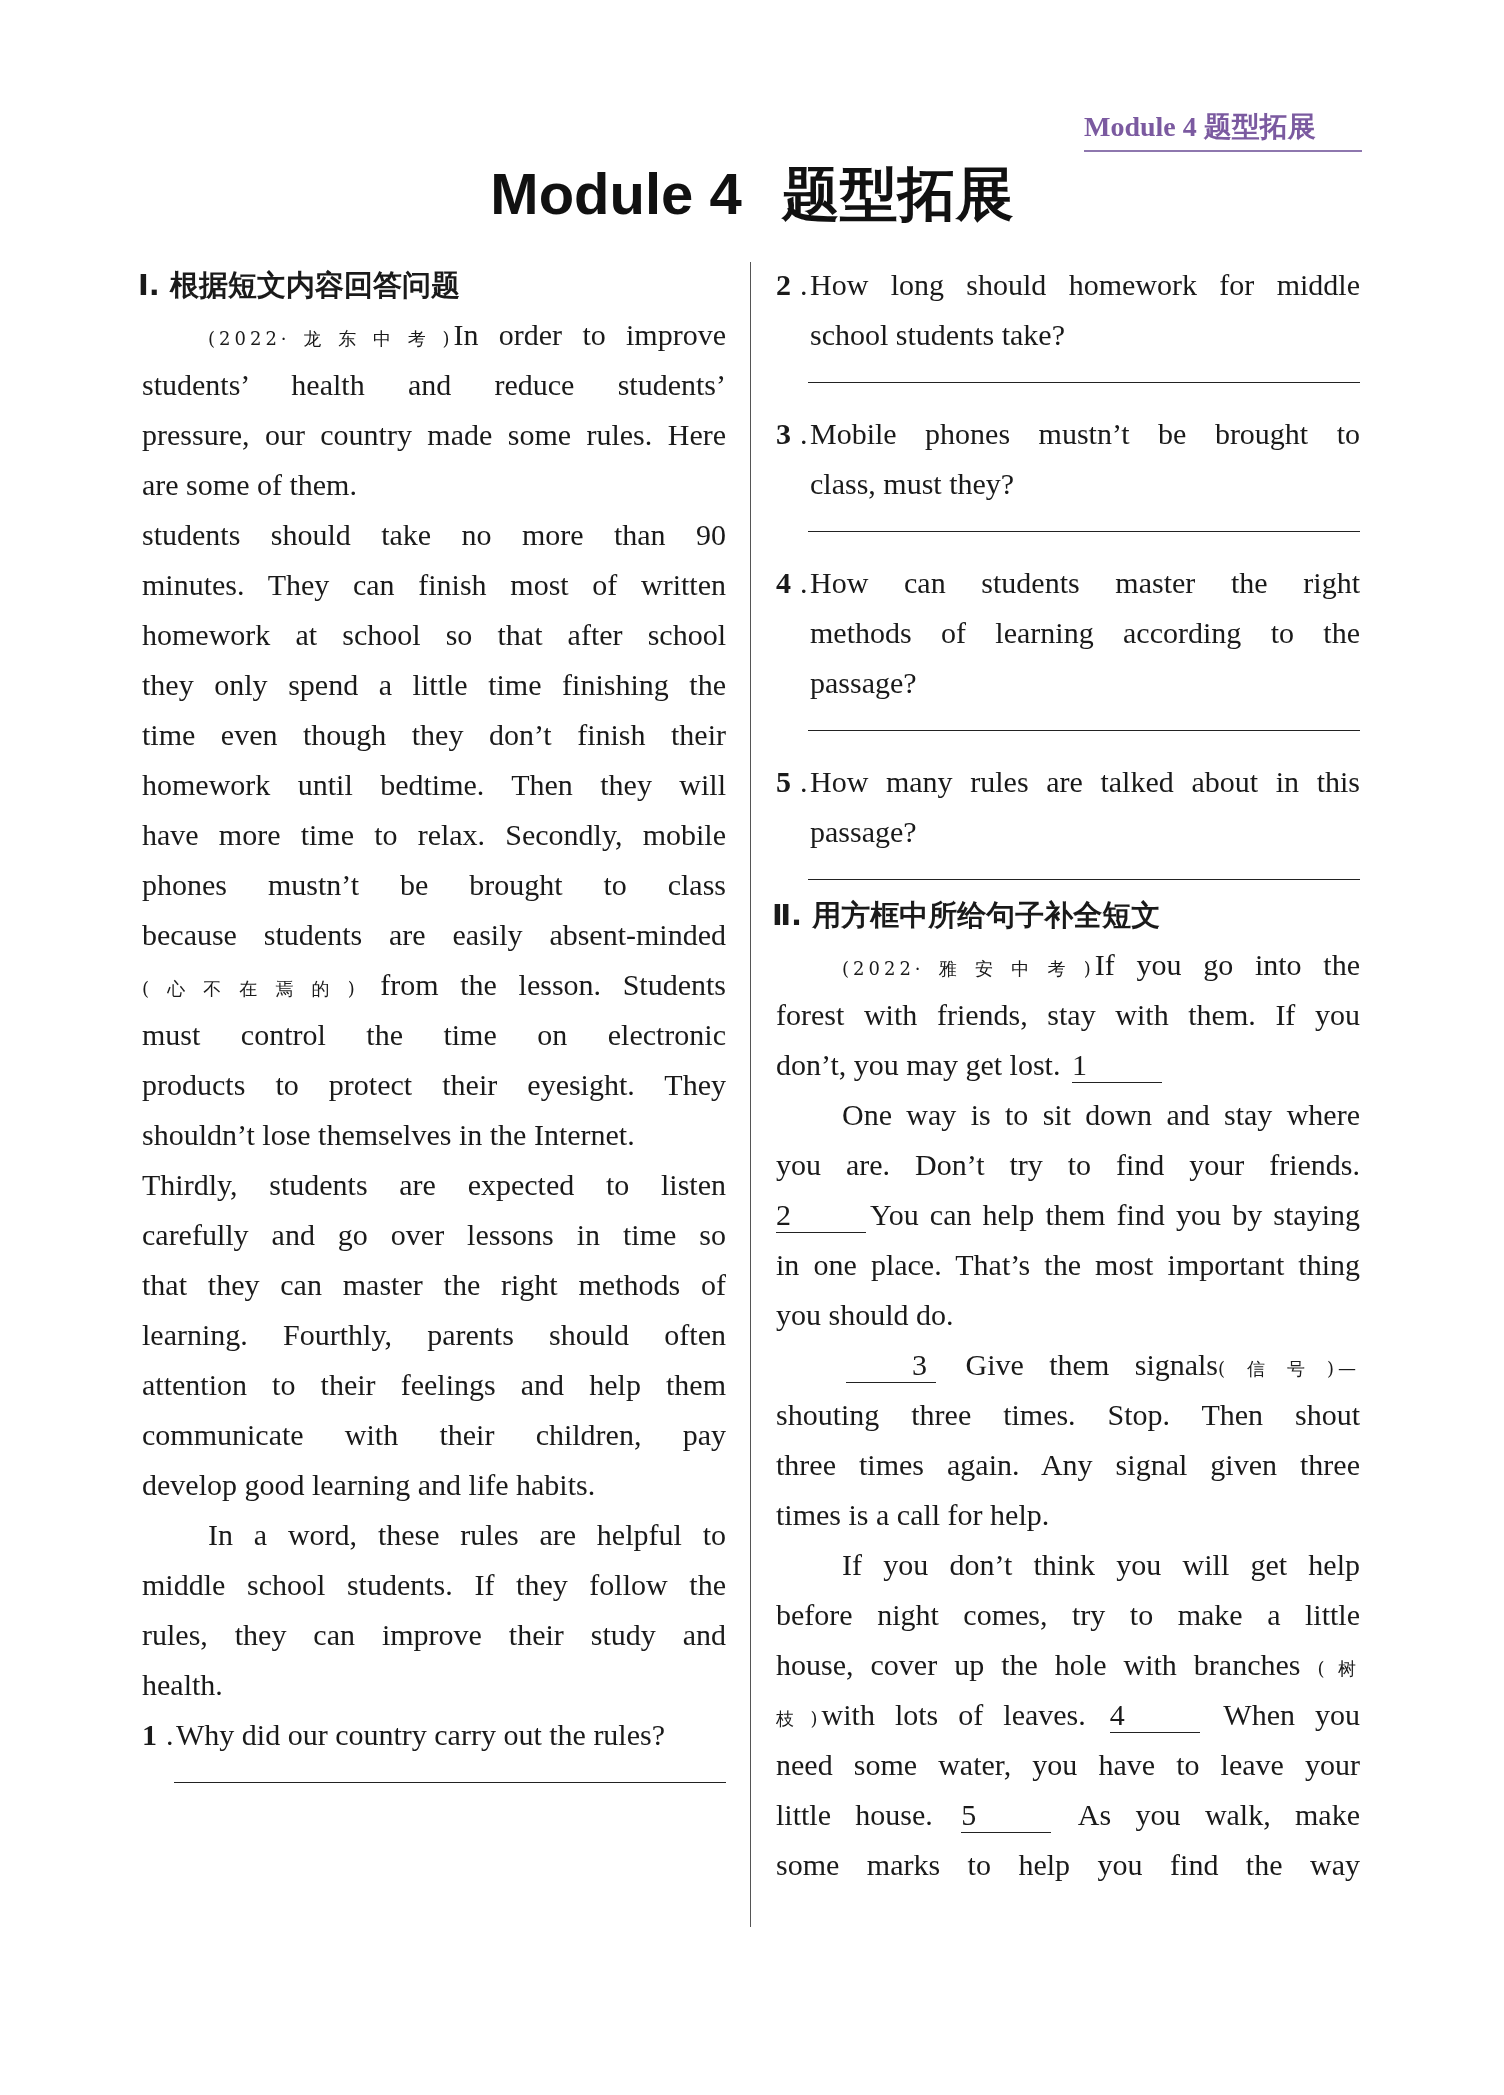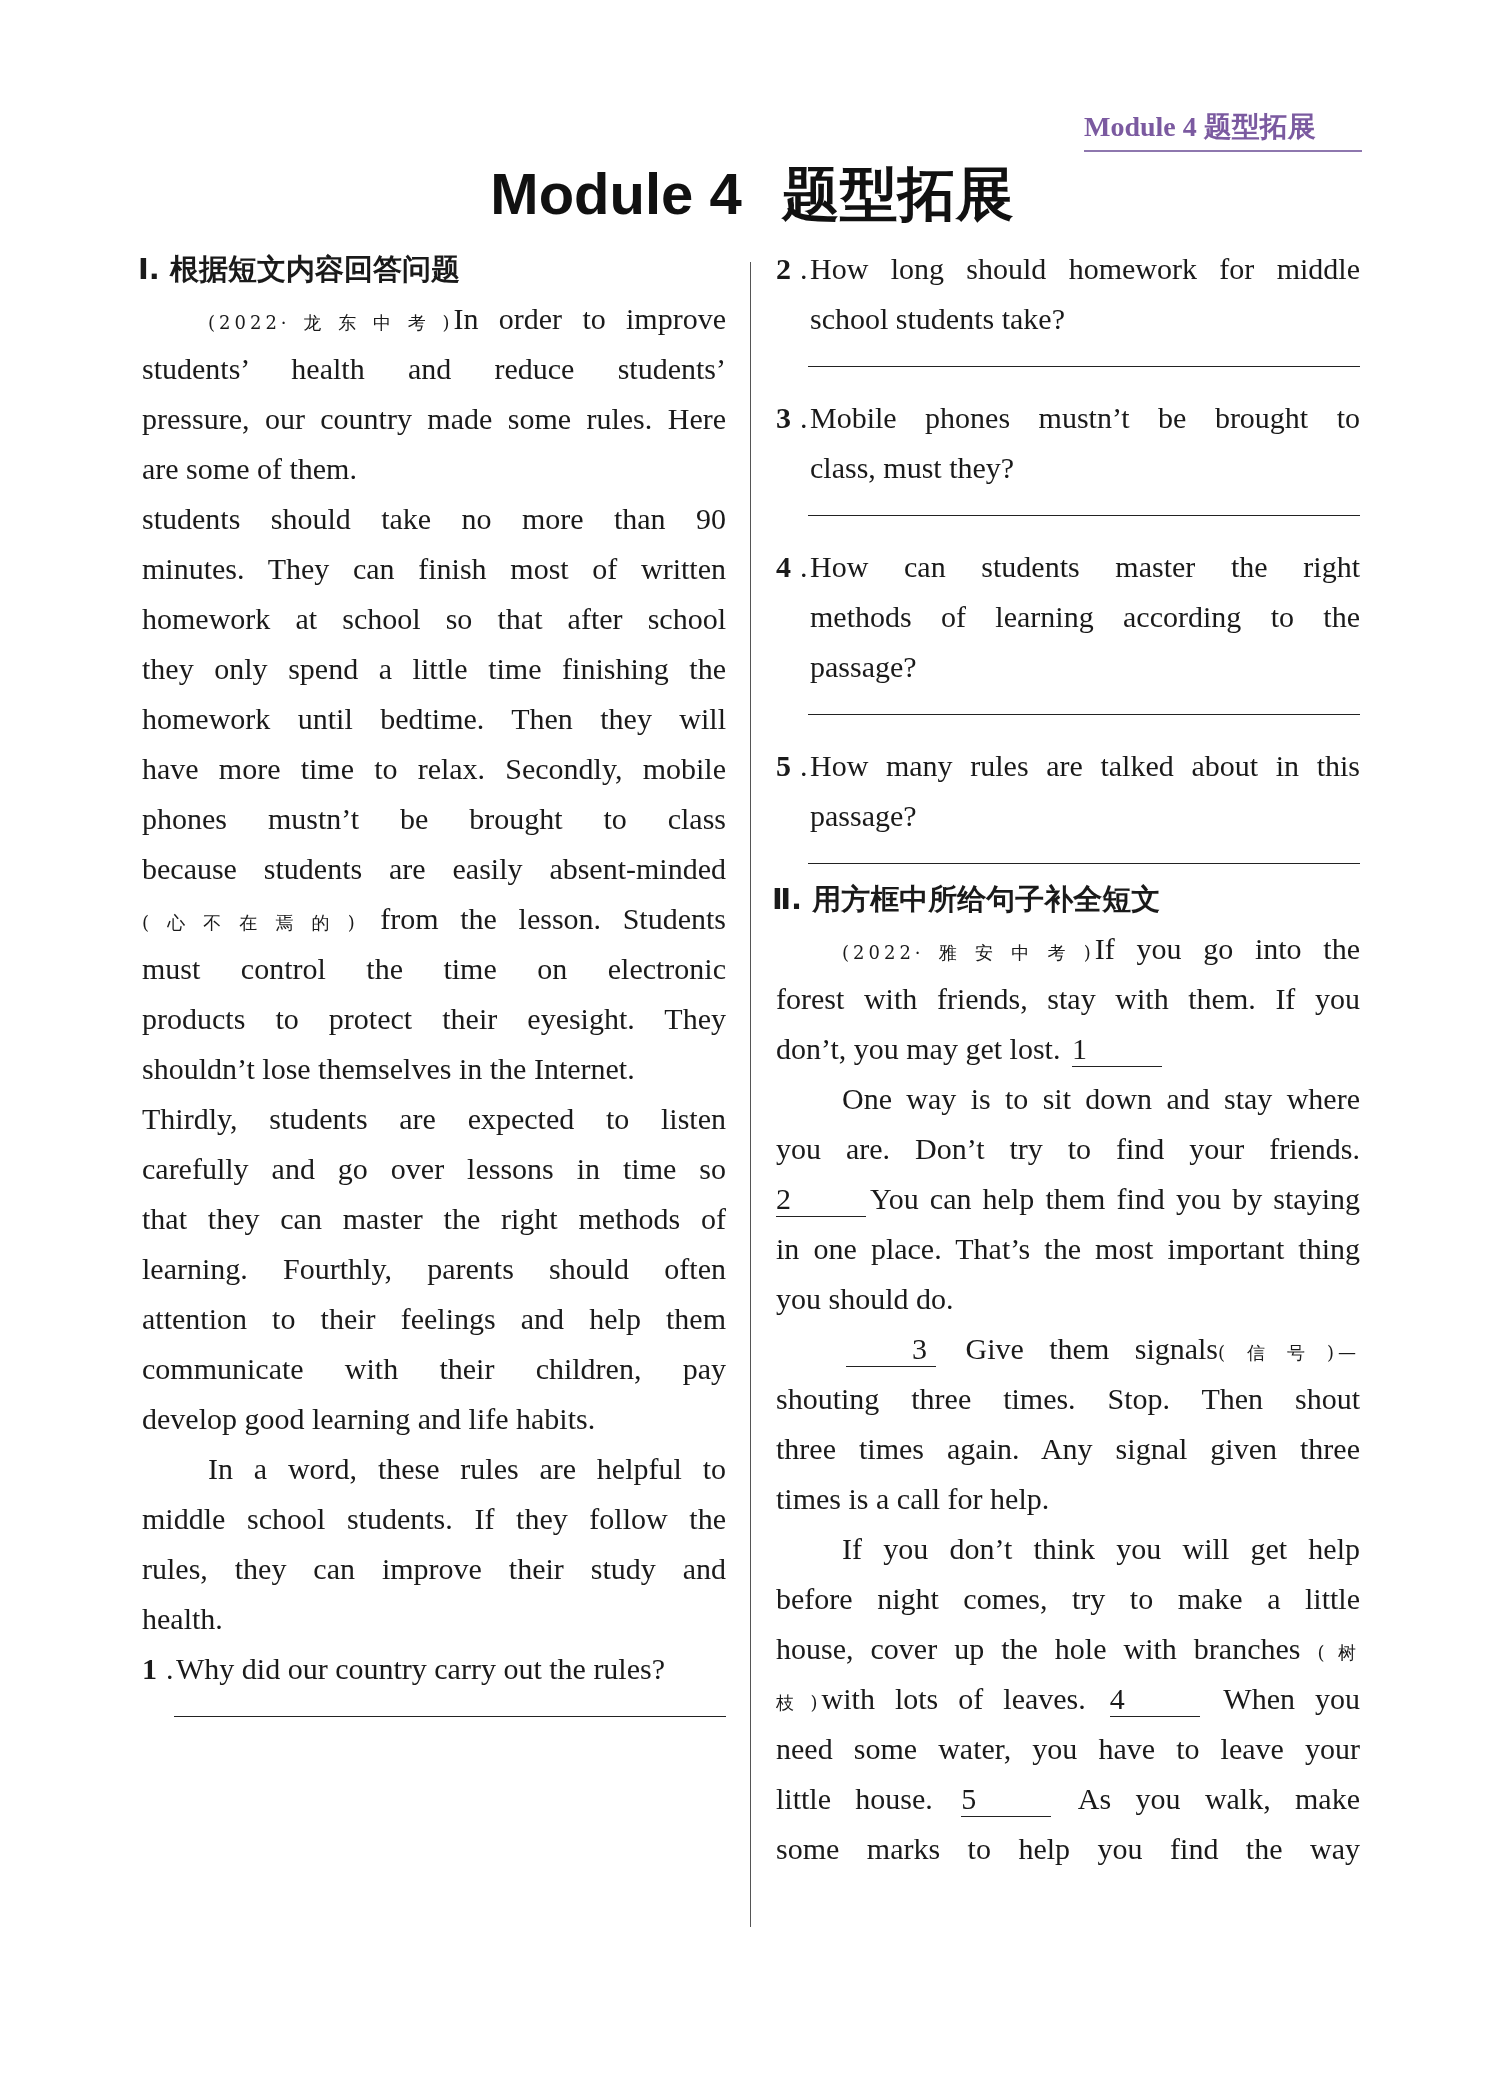--- a/index.html
+++ b/index.html
@@ -5,21 +5,21 @@
     html, body { margin: 0; padding: 0; background: #ffffff; }
     body { width: 1504px; height: 2095px; position: relative; overflow: hidden;
            font-family: "Liberation Serif", "DejaVu Serif", serif; color: #1a1a1a; }
     .running-header { position: absolute; top: 108px; left: 1084px; width: 278px;
            font-family: "Liberation Serif", serif; font-weight: bold; font-size: 28px;
            color: #7b5aa0; border-bottom: 2px solid #8e77ae; padding-bottom: 4px; white-space: nowrap; }
     .page-title { position: absolute; top: 156px; left: 0; width: 1504px; text-align: center;
            font-family: "Liberation Sans", "DejaVu Sans", sans-serif; font-weight: bold;
            font-size: 58px; color: #111; letter-spacing: 0px; }
     .page-title .gap { display: inline-block; width: 40px; }
-    .col { position: absolute; top: 244px; font-size: 30px; line-height: 50px; }
+    .col { position: absolute; top: 260px; font-size: 30px; line-height: 50px; }
     .col-left { left: 142px; width: 584px; }
     .col-right { left: 776px; width: 584px; }
     .divider { position: absolute; left: 750px; top: 262px; width: 1px; height: 1665px; background: #555; }
     .section-heading { font-family: "DejaVu Sans", sans-serif; font-weight: bold; font-size: 29px;
            line-height: 50px; margin-left: -4px; white-space: nowrap; }
     .indent { text-indent: 66px; }
     .line { display: block; text-align: justify; text-align-last: justify; white-space: nowrap; height: 50px; }
     .line.left { text-align-last: left; }
     .cn { font-family: "DejaVu Serif", serif; font-size: 18px; letter-spacing: 4px; }
     .q { display: flex; }
@@ -45,20 +45,21 @@
 
   <span class="line indent" style="text-indent:66px"><span class="cn">(2022·龙东中考)</span><span>In order to improve</span></span>
   <span class="line">students’ health and reduce students’</span>
   <span class="line">pressure, our country made some rules. Here</span>
   <span class="line left">are some of them.</span>
 
   <span class="line">students should take no more than 90</span>
   <span class="line">minutes. They can finish most of written</span>
   <span class="line">homework at school so that after school</span>
   <span class="line">they only spend a little time finishing the</span>
+  <span class="line">time even though they don’t finish their</span>
   <span class="line">homework until bedtime. Then they will</span>
   <span class="line">have more time to relax. Secondly, mobile</span>
   <span class="line">phones mustn’t be brought to class</span>
   <span class="line">because students are easily absent-minded</span>
   <span class="line"><span class="cn">(心不在焉的)</span> <span>from the lesson. Students</span></span>
   <span class="line">must control the time on electronic</span>
   <span class="line">products to protect their eyesight. They</span>
   <span class="line left">shouldn’t lose themselves in the Internet.</span>
   <span class="line">Thirdly, students are expected to listen</span>
   <span class="line">carefully and go over lessons in time so</span>

